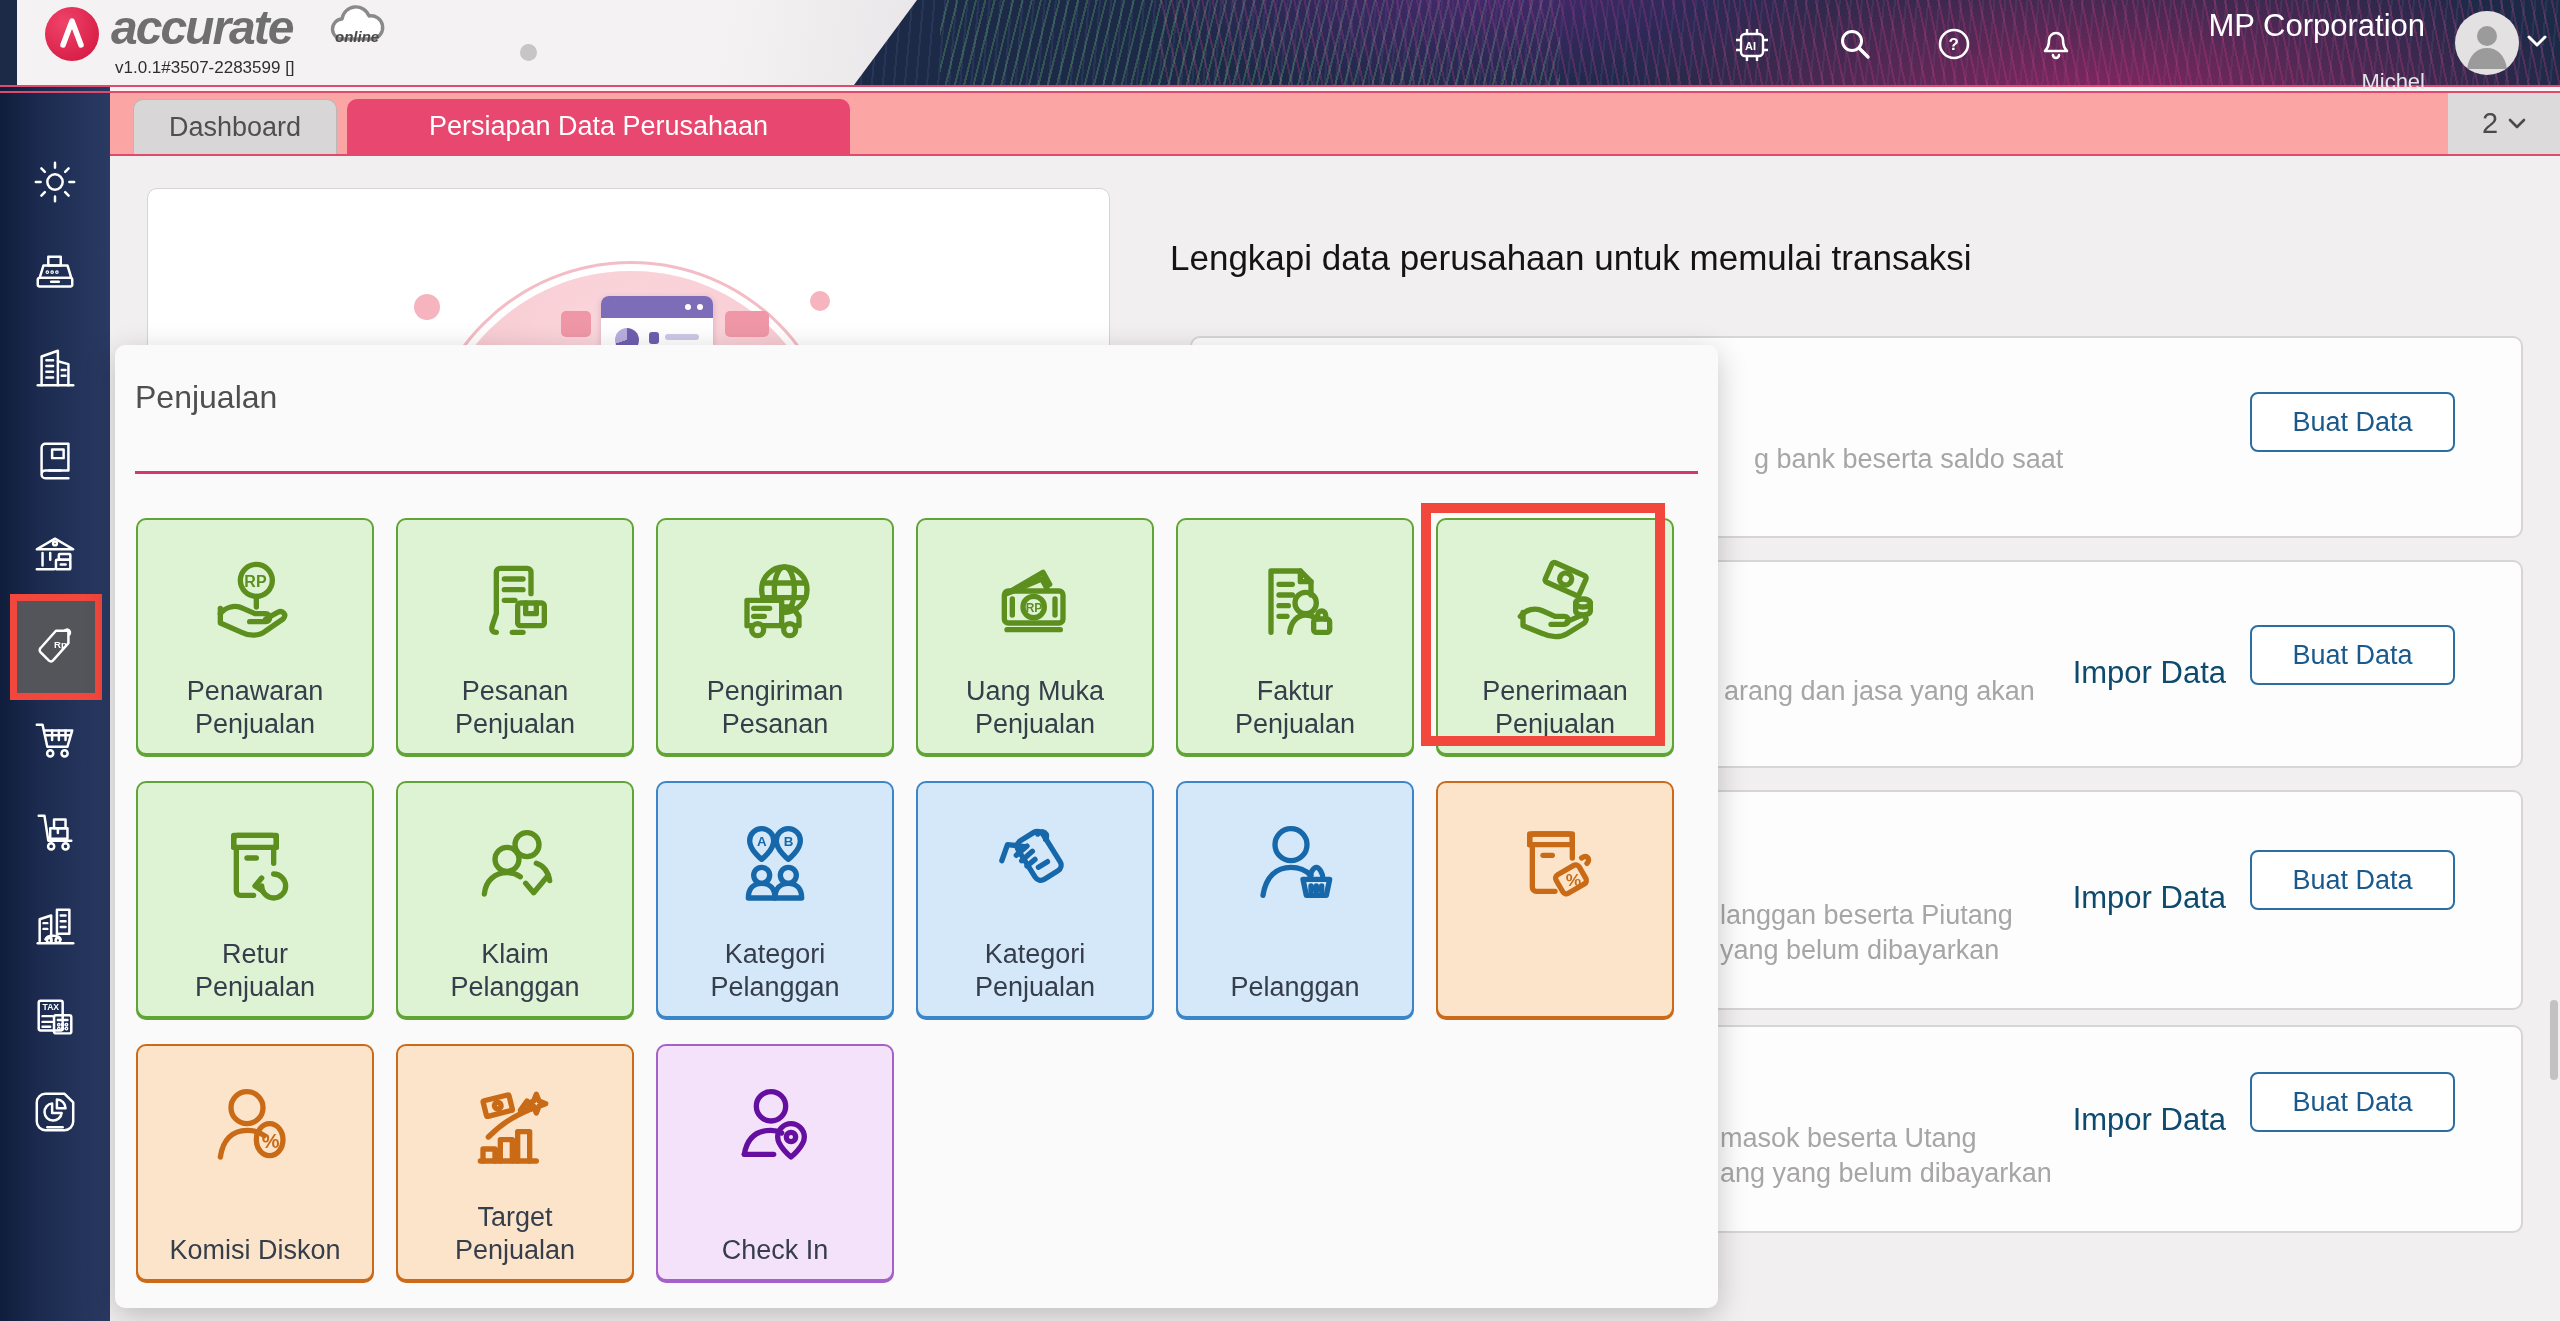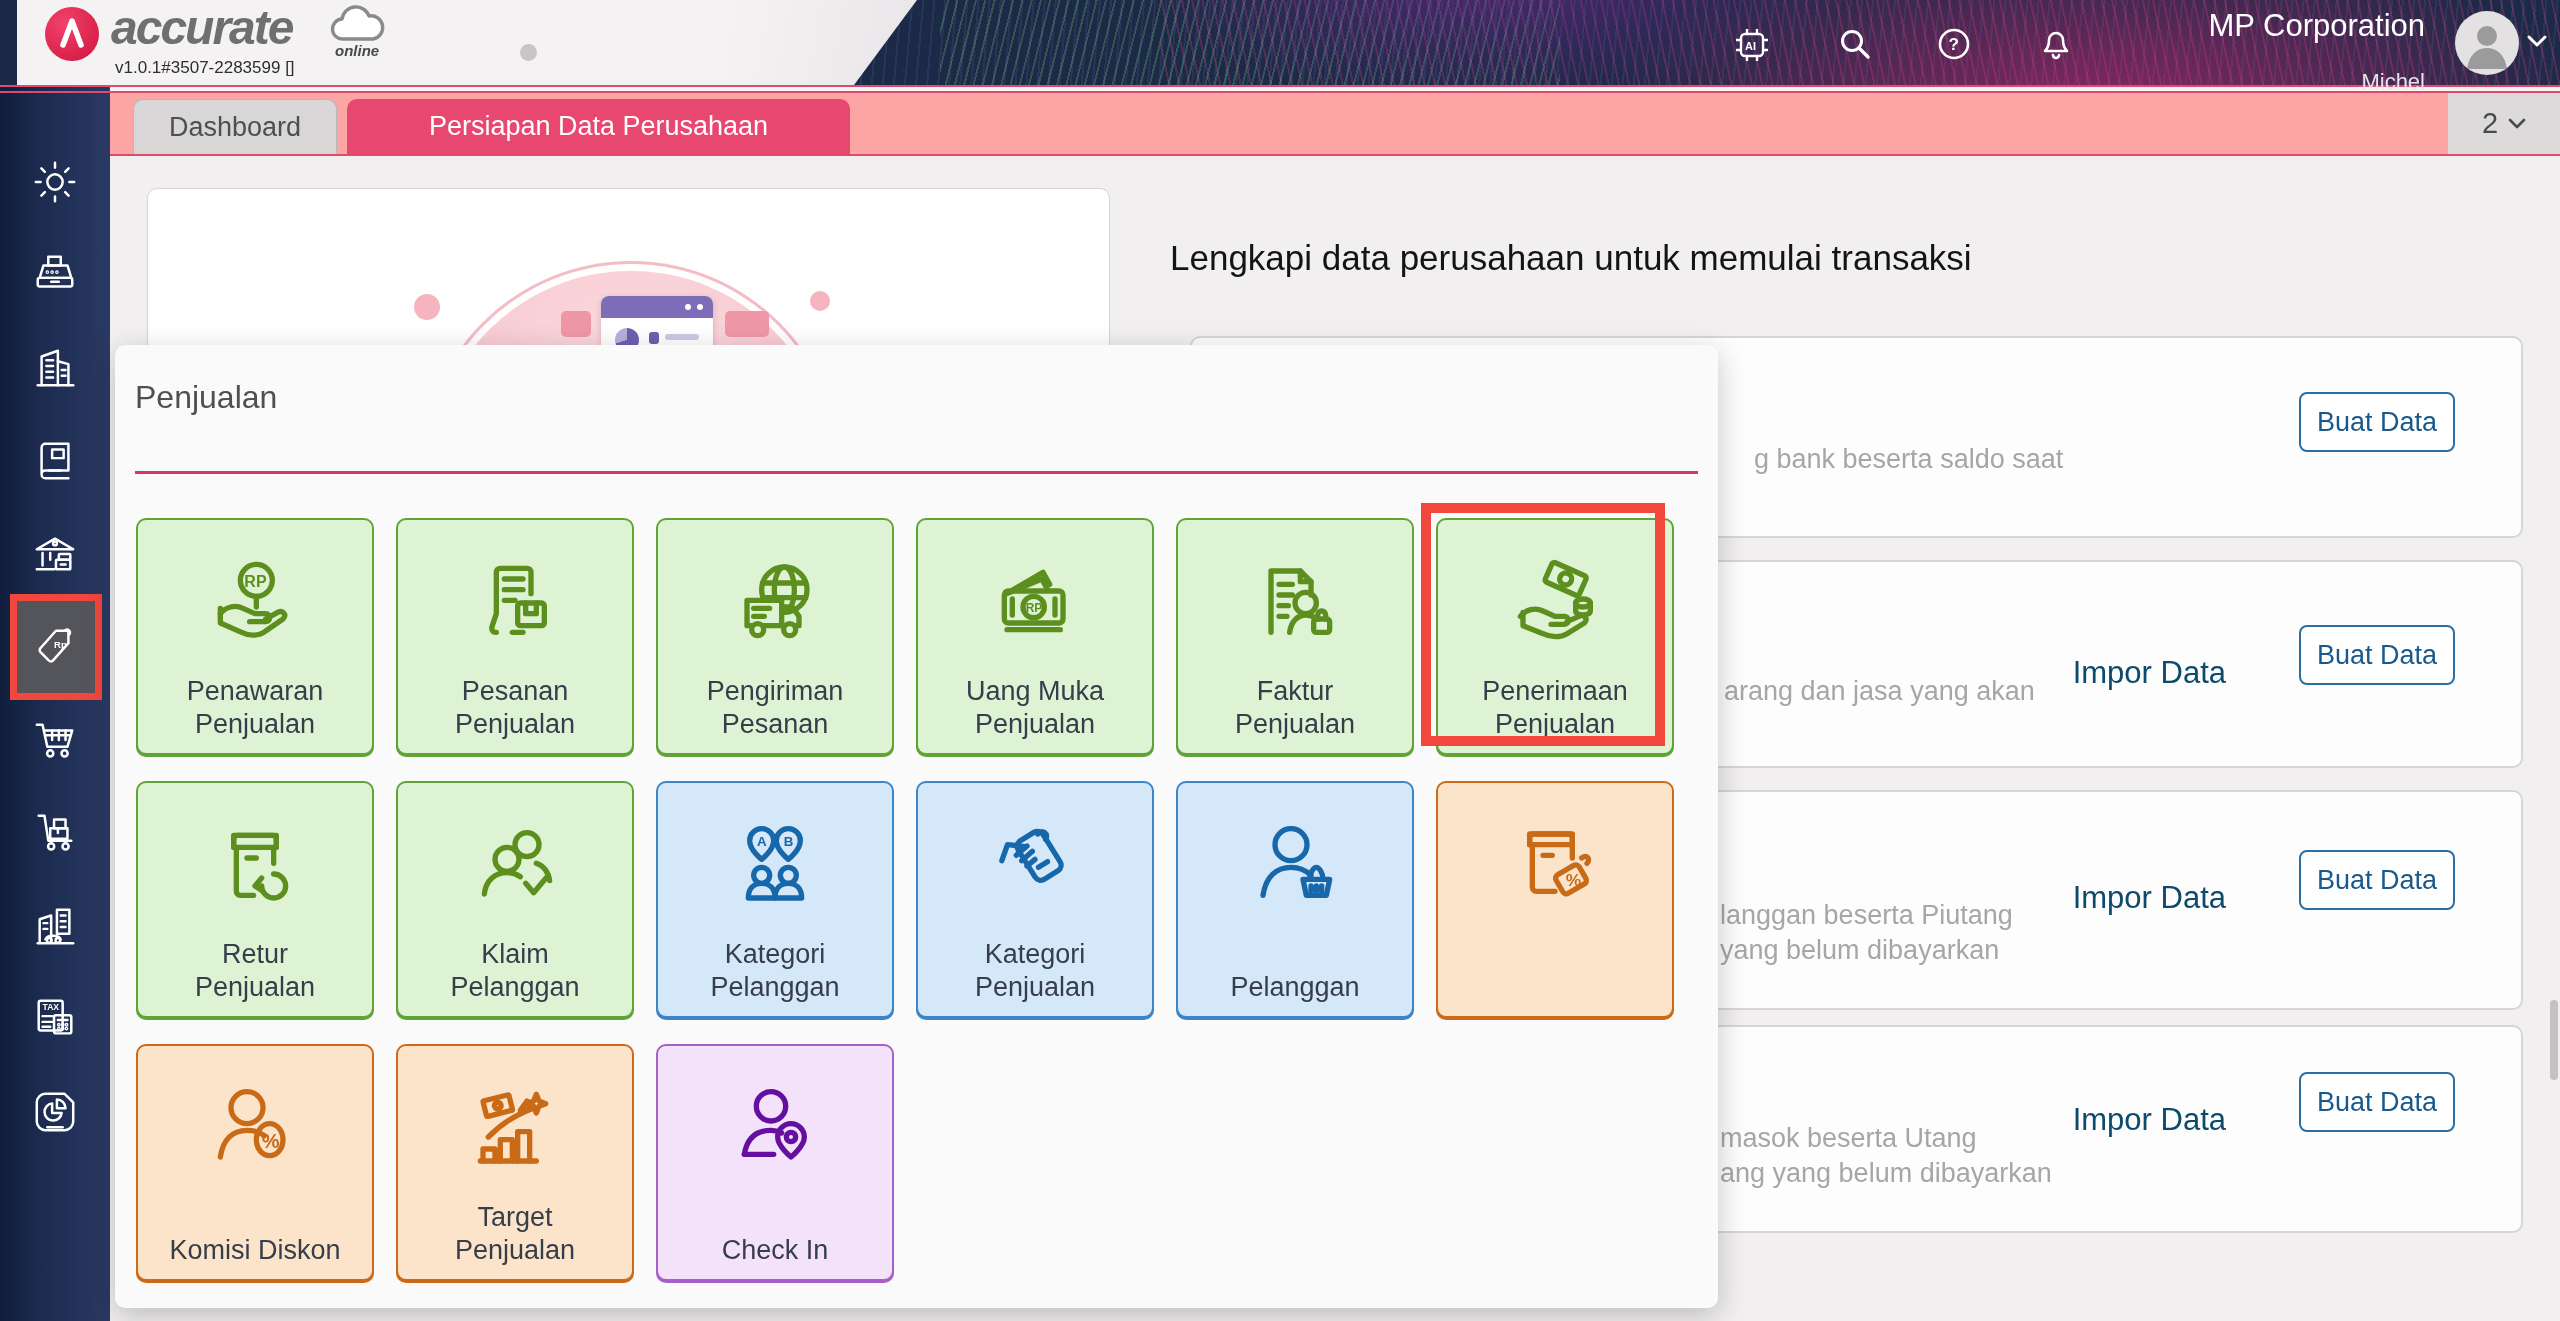--- a/index.html
+++ b/index.html
@@ -36,21 +36,21 @@
   .header-left {
     position:absolute; left:17px; top:0; width:900px; height:85px;
     background:linear-gradient(100deg,#f4f2f2 0 78%, #e8e6e8 100%);
     clip-path:polygon(0 0, 100% 0, 93% 100%, 0 100%);
   }
   .logo-mark { position:absolute; left:28px; top:7px; width:54px; height:54px; border-radius:50%;
     background:radial-gradient(circle at 35% 30%, #f0436a, #d81f47 75%); display:flex; align-items:center; justify-content:center; }
   .brand-word { position:absolute; left:94px; top:0px; font-size:48px; font-weight:bold; font-style:italic;
     color:#6f6f6f; letter-spacing:-2px; }
   .brand-cloud { position:absolute; left:312px; top:3px; }
-  .brand-online { position:absolute; left:318px; top:42px; font-size:15px; font-weight:bold; font-style:italic; color:#4a4a4a; }
+  .brand-online { position:absolute; left:318px; top:28px; font-size:15px; font-weight:bold; font-style:italic; color:#4a4a4a; }
   .brand-version { position:absolute; left:98px; top:58px; font-size:17px; color:#2e2e2e; }
   .header-dot { position:absolute; left:503px; top:44px; width:17px; height:17px; border-radius:50%; background:#c7c5c5; }
   .hicon { position:absolute; top:26px; cursor:pointer; }
   .company-block { position:absolute; right:135px; top:8px; text-align:right; color:#fff; cursor:pointer; }
   .company-name { font-size:31px; font-weight:500; line-height:36px; }
   .user-name { font-size:22px; color:#e3e4ea; line-height:28px;margin-top:24px; }
   .avatar { position:absolute; right:41px; top:11px; width:64px; height:64px; border-radius:50%; background:#e3e1e1;
     overflow:hidden; cursor:pointer; }
   .chevron-down { position:absolute; right:12px; top:33px; cursor:pointer; }
 
@@ -83,21 +83,21 @@
   .ill-pie { position:absolute; left:14px; top:32px; width:24px; height:24px; border-radius:50%;
     background:conic-gradient(#6f5fb0 0 70%, #b9aede 70% 100%); }
   .ill-line { position:absolute; background:#cdc8e6; height:6px; border-radius:3px; }
   .ill-pill { position:absolute; background:#ef97a6; border-radius:5px; }
 
   
   .panel-heading { position:absolute; left:1170px; top:238px; font-size:35px; font-weight:500; color:#141414; z-index:10; }
   .pcard { position:absolute; left:1190px; width:1333px; background:#fdfdfd; border:2px solid #d7d5d5; border-radius:10px; z-index:10; }
   .ptext { position:absolute; font-size:27px; color:#a7a5a5; line-height:35px; white-space:pre-line; }
   .impor { position:absolute; font-size:31px; color:#0c4a6e; cursor:pointer;margin-top:16px; }
-  .buat { position:absolute; right:66px; width:156px; height:60px; background:#fff; border:2px solid #2b6ea3; border-radius:8px;
+  .buat { position:absolute; right:66px; width:205px; height:60px; background:#fff; border:2px solid #2b6ea3; border-radius:8px;
     color:#19598c; font-size:27px; font-family:"Liberation Sans",sans-serif; cursor:pointer; }
 
   .scroll-thumb { position:absolute; right:2px; top:1000px; width:8px; height:80px; background:#c3c1c1; border-radius:4px; z-index:15; cursor:pointer; }
 
   
   .modal { position:absolute; left:115px; top:345px; width:1603px; height:963px; background:#fbfafa; border-radius:10px;
     box-shadow:0 8px 30px rgba(0,0,0,.22); z-index:30; }
   .modal-title { position:absolute; left:20px; top:34px; font-size:32px; color:#4f4f4f; }
   .modal-divider { position:absolute; left:20px; right:20px; top:126px; height:3px; background:#d6366b; }
   .tile-grid { position:absolute; left:21px; top:173px; display:grid; grid-template-columns:repeat(6,238px);

